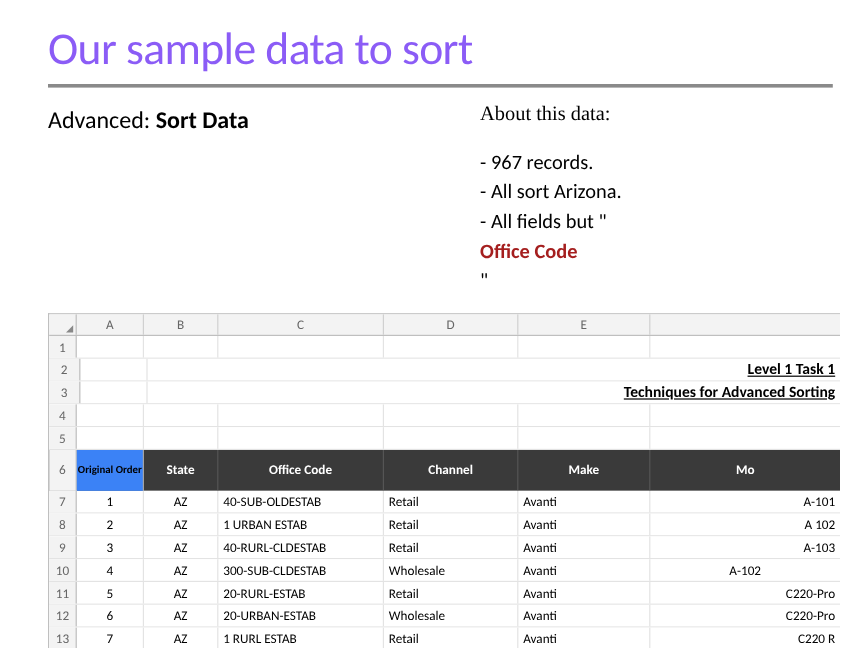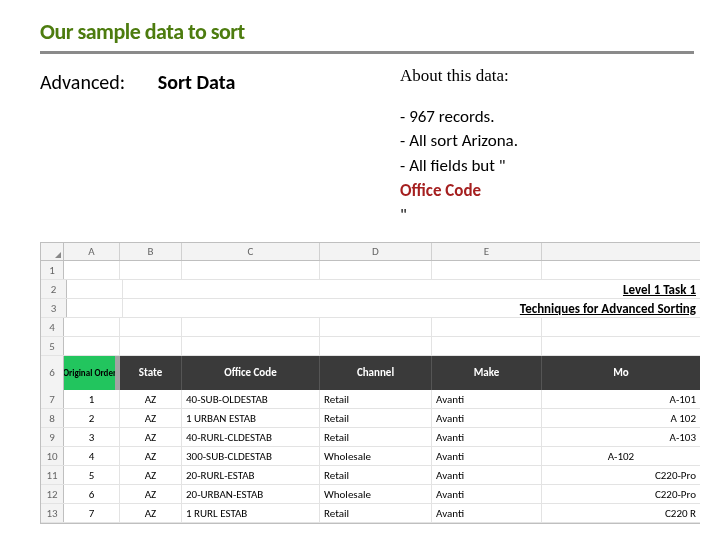--- a/index.html
+++ b/index.html
@@ -6,23 +6,23 @@
   body {
     width: 720px;
     height: 540px;
     background: #fff;
     font-family: Calibri, Arial, sans-serif;
     padding: 18px 26px 0 40px;
     overflow: hidden;
     color: #000;
   }
   .title {
-    font-size: 22px;
-    font-weight: 700;
-    color: #4d7c0f;
+    font-size: 38px;
+    font-weight: 400;
+    color: #8b5cf6;
     letter-spacing: -0.5px;
   }
   .rule {
     border: none;
     border-top: 3px solid #8a8a8a;
     margin: 6px 0 10px 0;
   }
   .two-col {
     display: flex;
     gap: 20px;
@@ -32,21 +32,21 @@
   }
   .right {
     flex: 1;
     font-size: 17px;
     line-height: 1.45;
   }
   .worksheet {
     font-size: 20px;
     margin-top: 6px;
   }
-  .worksheet .bold { font-weight: 700; margin-left: 28px; }
+  .worksheet .bold { font-weight: 700; }
   .about-heading { margin-bottom: 16px; font-family: Liberation Serif, serif; }
   .bullets span { display: block; }
   .oc { color: #a51f1f; font-weight: 700; }
 
   .sheet-wrap {
     margin-top: 14px;
     font-size: 11px;
     font-family: Calibri, Arial, sans-serif;
     border: 1px solid #bfbfbf;
     border-right: none;
@@ -130,24 +130,24 @@
   .hdr-row .cells div {
     border-right: 1px solid #555;
     display: flex;
     align-items: center;
     justify-content: center;
     text-align: center;
     line-height: 1.1;
     padding: 2px 2px;
   }
   .hdr-row .cells .cA {
-    background: #22c55e;
+    background: #3b82f6;
     color: #000;
     font-size: 9px;
-    border-right: 5px solid #a3a3a3;
+    border-right: 1px solid #a3a3a3;
   }
 
   .titlecell {
     font-weight: 700;
     font-size: 13px !important;
     text-align: right;
     padding-left: 6px !important;
     text-decoration: underline;
   }
   .row.blank .cells div { border-right: 1px solid #e3e3e3; }

